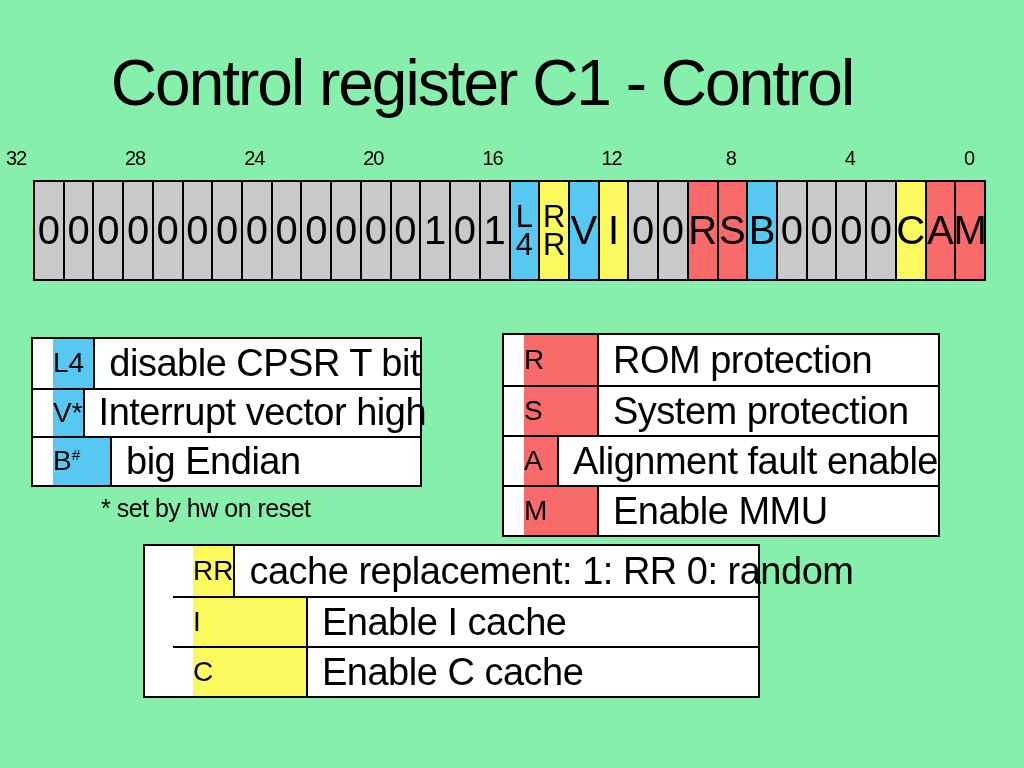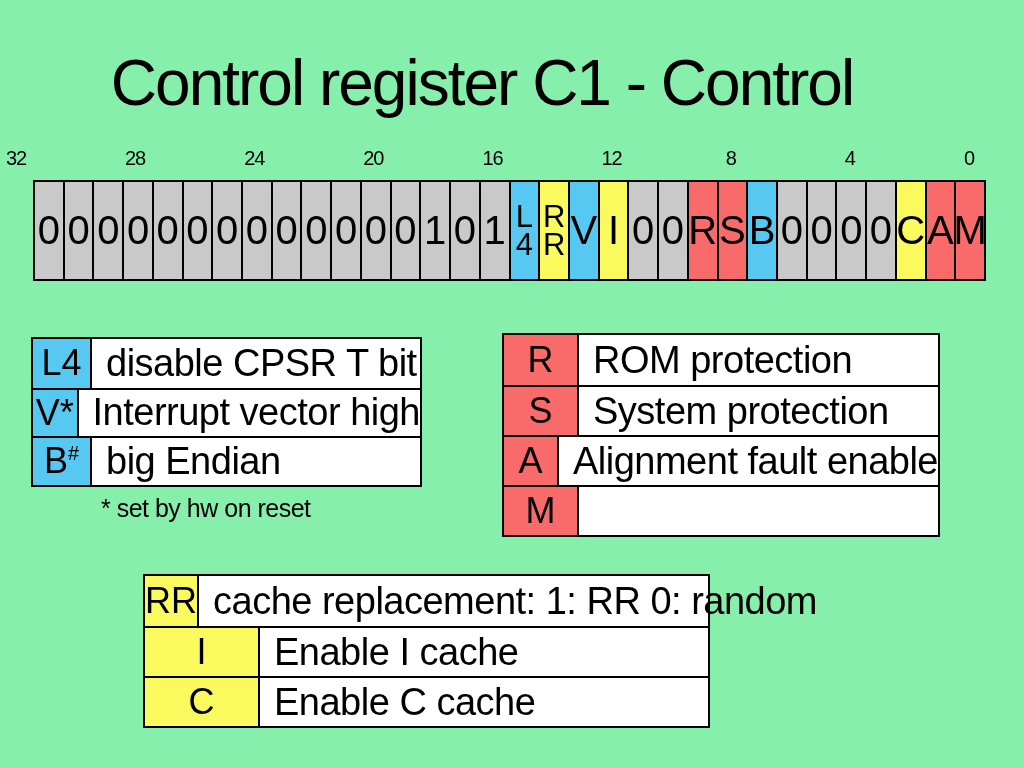--- a/index.html
+++ b/index.html
@@ -34,35 +34,35 @@
   .blue   { background:var(--blue); }
   .yellow { background:var(--yellow); }
   .red    { background:var(--red); }
   
   .legend {
     position:absolute; border:2px solid #000; box-sizing:border-box; background:#fff;
   }
   .legend .row { display:flex; border-top:2px solid #000; box-sizing:border-box; }
   .legend .row:first-child { border-top:none; }
   .legend .key {
-    display:flex; align-items:center; justify-content:center;
-    border-right:2px solid #000; box-sizing:border-box; font-size:36px;
+    display:flex; align-items:center; justify-content:flex-start;
+    border-right:2px solid #000; box-sizing:border-box; font-size:28px;margin-left:20px;
   }
   .legend .key sup { font-size:0.55em; line-height:0; position:relative; top:-0.45em; }
   .legend .desc {
     flex:1; display:flex; align-items:center; padding-left:14px;
     font-size:38px; letter-spacing:-0.5px; white-space:nowrap;
   }
   #legend-blue   { left:31px;  top:337px; width:391px; }
   #legend-blue .row   { height:48.6px; }
   #legend-blue .key   { width:59px; }
   #legend-red    { left:502px; top:333px; width:438px; }
   #legend-red .row    { height:50px; }
   #legend-red .key    { width:75px; }
-  #legend-yellow { left:143px; top:574px; width:567px; }
+  #legend-yellow { left:143px; top:544px; width:617px;padding-left:28px; }
   #legend-yellow .row { height:50px; }
   #legend-yellow .key { width:115px; }
   .footnotes {
     position:absolute; left:101px; top:494px;
     font-size:25px; line-height:28px; letter-spacing:-0.5px;
   }
 </style>
 </head>
 <body>
 
@@ -171,20 +171,21 @@
           <span class="key-main">A</span>
           <sup></sup>
         </div>
     <div class="desc">Alignment fault enable</div>
   </div>
       <div class="row">
     <div class="key red">
           <span class="key-main">M</span>
           <sup></sup>
         </div>
+    <div class="desc">Enable MMU</div>
   </div>
     </div>
 
   <div class="legend" id="legend-yellow">
       <div class="row">
     <div class="key yellow">
           <span class="key-main">RR</span>
           <sup></sup>
         </div>
     <div class="desc">cache replacement: 1: RR 0: random</div>

